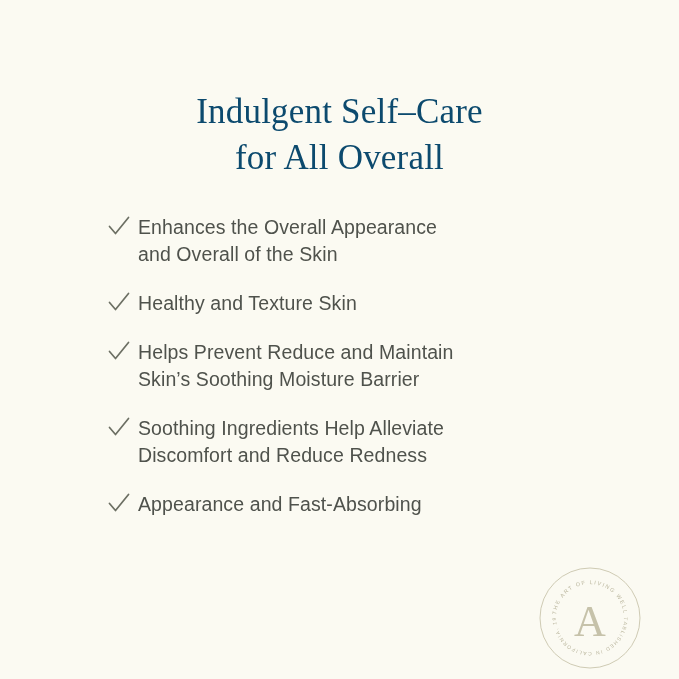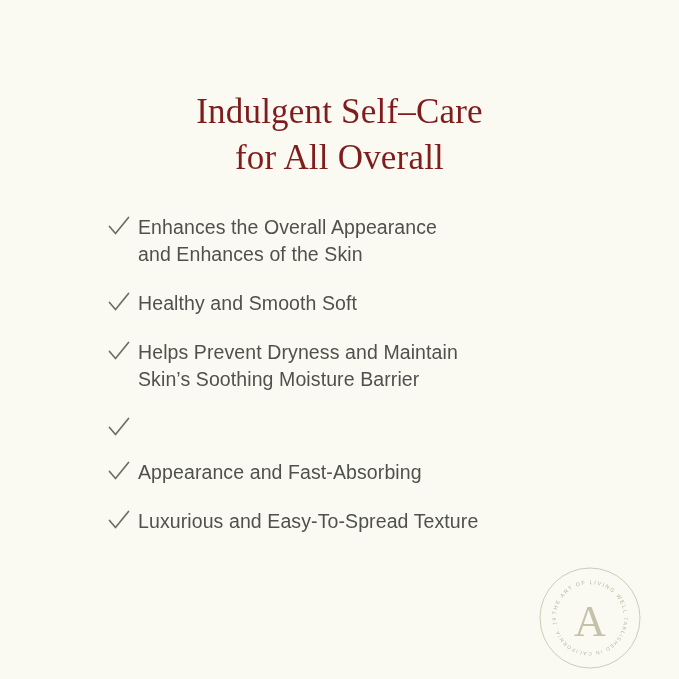--- a/index.html
+++ b/index.html
@@ -19,21 +19,21 @@
     height: 679px;
     background: #fbfaf2;
     box-sizing: border-box;
   }
   .headline {
     padding-top: 66px;
     text-align: center;
     font-family: "Liberation Serif", serif;
     font-size: 35px;
     line-height: 1.30;
-    color: #7f1d1d;
+    color: #0c4a6e;
     letter-spacing: 0.2px;
     font-weight: 400;
   }
   .headline .line {
     display: block;
   }
   .benefits {
     margin: 34px 0 0 0;
     padding: 0 40px 0 108px;
     list-style: none;
@@ -86,76 +86,70 @@
   <ul class="benefits">
 
     <li class="benefit-item">
       <span class="check-icon">
         <svg width="22" height="20" viewBox="0 0 22 20" fill="none" stroke="currentColor" stroke-width="1.7" stroke-linecap="round" stroke-linejoin="round">
             <path d="M1.5 10.5 L7.5 17.5 L20.5 1.5"></path>
           </svg>
       </span>
       <span class="benefit-text">
         <span class="line">Enhances the Overall Appearance</span>
-        <span class="line">and Enhances of the Skin</span>
+        <span class="line">and Overall of the Skin</span>
       </span>
     </li>
 
     <li class="benefit-item">
       <span class="check-icon">
         <svg width="22" height="20" viewBox="0 0 22 20" fill="none" stroke="currentColor" stroke-width="1.7" stroke-linecap="round" stroke-linejoin="round">
             <path d="M1.5 10.5 L7.5 17.5 L20.5 1.5"></path>
           </svg>
       </span>
       <span class="benefit-text">
-        <span class="line">Healthy and Smooth Soft</span>
+        <span class="line">Healthy and Texture Skin</span>
       </span>
     </li>
 
     <li class="benefit-item">
       <span class="check-icon">
         <svg width="22" height="20" viewBox="0 0 22 20" fill="none" stroke="currentColor" stroke-width="1.7" stroke-linecap="round" stroke-linejoin="round">
             <path d="M1.5 10.5 L7.5 17.5 L20.5 1.5"></path>
           </svg>
       </span>
       <span class="benefit-text">
-        <span class="line">Helps Prevent Dryness and Maintain</span>
+        <span class="line">Helps Prevent Reduce and Maintain</span>
         <span class="line">Skin’s Soothing Moisture Barrier</span>
       </span>
     </li>
 
     <li class="benefit-item">
       <span class="check-icon">
         <svg width="22" height="20" viewBox="0 0 22 20" fill="none" stroke="currentColor" stroke-width="1.7" stroke-linecap="round" stroke-linejoin="round">
             <path d="M1.5 10.5 L7.5 17.5 L20.5 1.5"></path>
           </svg>
+      </span>
+      <span class="benefit-text">
+        <span class="line">Soothing Ingredients Help Alleviate</span>
+        <span class="line">Discomfort and Reduce Redness</span>
       </span>
     </li>
 
     <li class="benefit-item">
       <span class="check-icon">
         <svg width="22" height="20" viewBox="0 0 22 20" fill="none" stroke="currentColor" stroke-width="1.7" stroke-linecap="round" stroke-linejoin="round">
             <path d="M1.5 10.5 L7.5 17.5 L20.5 1.5"></path>
           </svg>
       </span>
       <span class="benefit-text">
         <span class="line">Appearance and Fast-Absorbing</span>
       </span>
     </li>
 
-    <li class="benefit-item">
-      <span class="check-icon">
-        <svg width="22" height="20" viewBox="0 0 22 20" fill="none" stroke="currentColor" stroke-width="1.7" stroke-linecap="round" stroke-linejoin="round">
-            <path d="M1.5 10.5 L7.5 17.5 L20.5 1.5"></path>
-          </svg>
-      </span>
-      <span class="benefit-text">
-        <span class="line">Luxurious and Easy-To-Spread Texture</span>
-      </span>
-    </li>
 
   </ul>
 
   <div class="seal">
     <svg width="104" height="104" viewBox="0 0 104 104">
       <defs>
         <path id="topArc" d="M 18,52 A 34,34 0 0 1 86,52"></path>
         <path id="botArc" d="M 86,52 A 34,34 0 0 1 18,52"></path>
       </defs>
       <circle cx="52" cy="52" r="50" fill="none" stroke="#cfcbb4" stroke-width="1"></circle>

